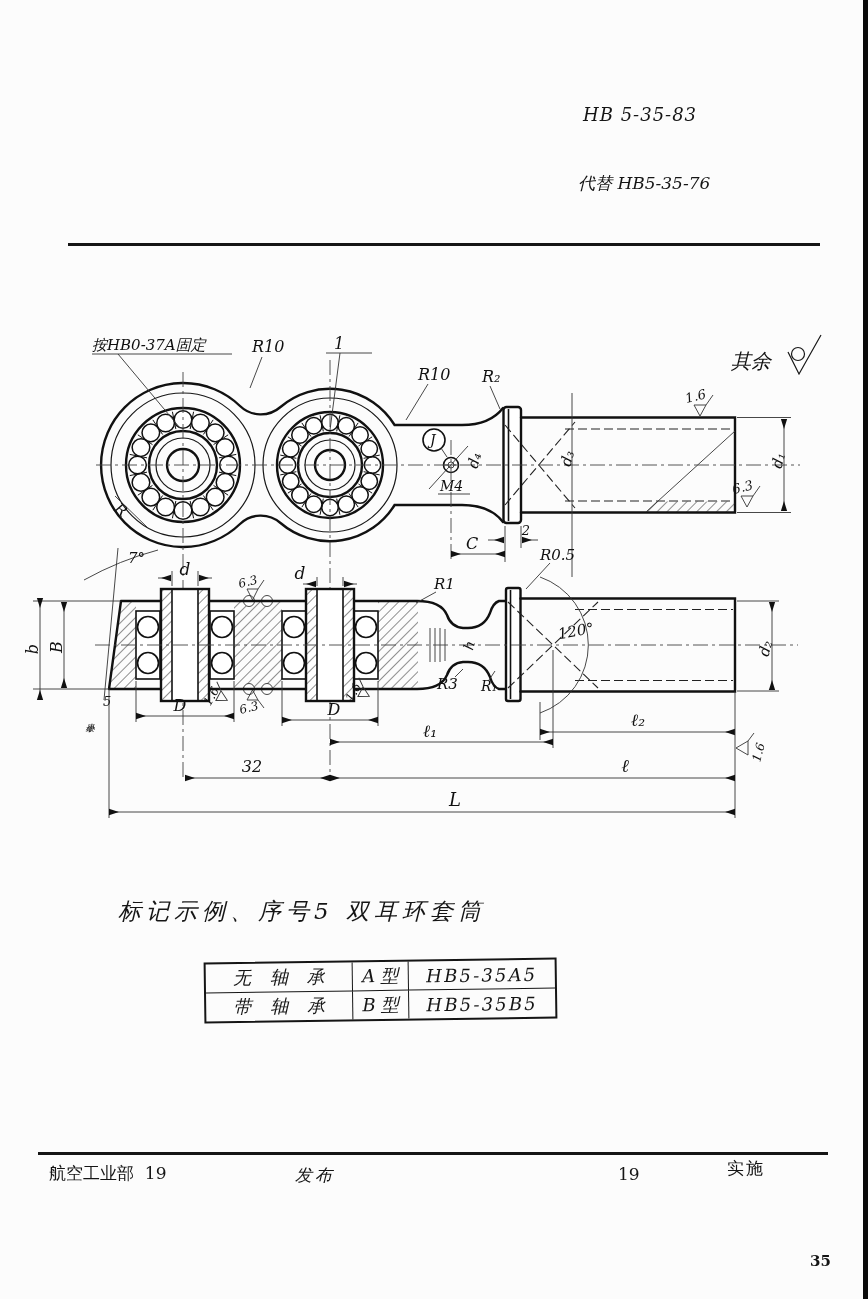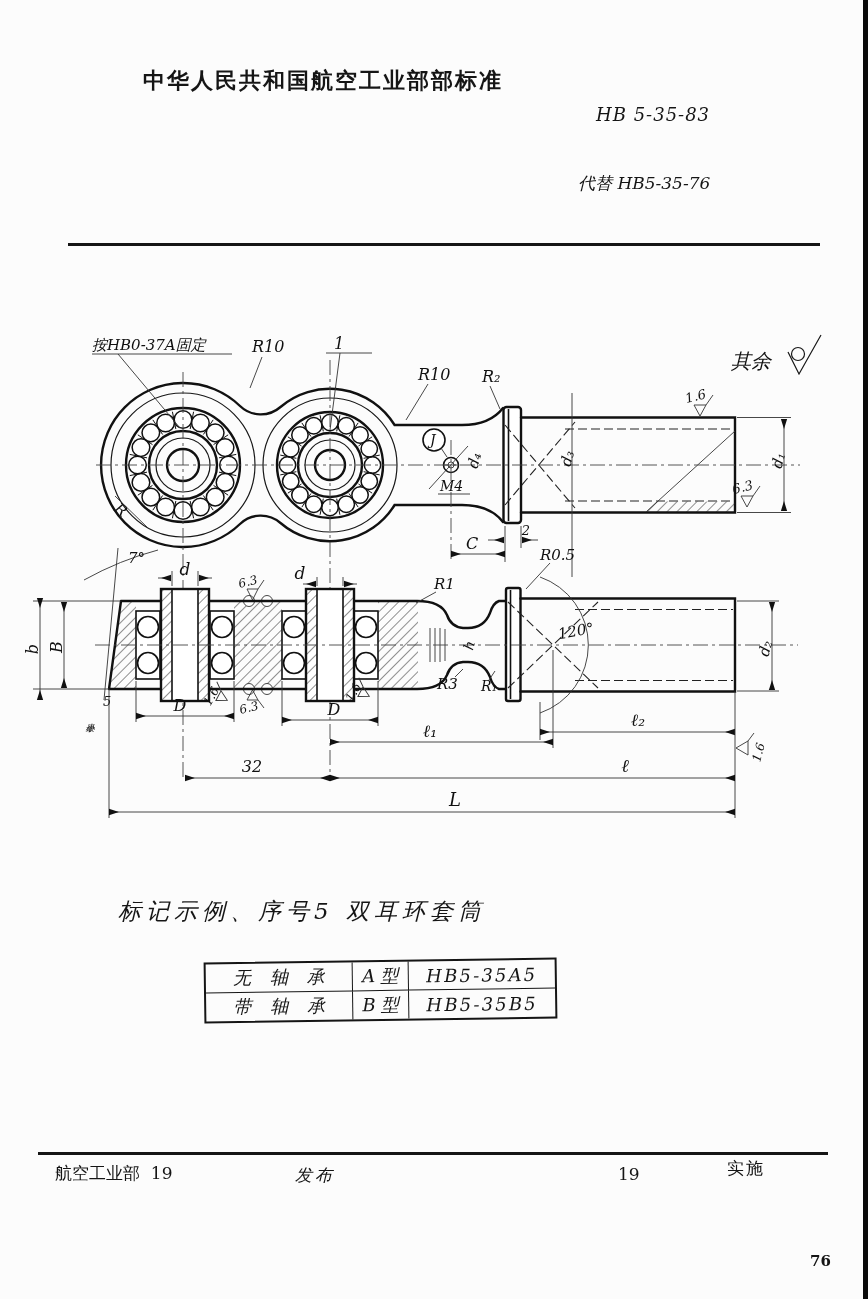--- a/index.html
+++ b/index.html
@@ -38,22 +38,21 @@
   .c-code{letter-spacing:0.12em;}
   .footer-txt{font-size:17px;}
 </style>
 </head>
 <body>
 
 <div class="page">
 
   <div class="abs" style="right:0;top:0;width:5px;height:1299px;background:#0a0a0a;"></div>
 
-  <div class="abs org" style="left:143px;top:66px;">中华人民共和国航空工业部部标准</div>
-  <div class="abs hand" style="left:583px;top:104px;font-size:18px;letter-spacing:1px;margin-left:13px;">HB 5-35-83</div>
+  <div class="abs hand" style="left:583px;top:104px;font-size:18px;letter-spacing:1px;">HB 5-35-83</div>
   <div class="abs hand" style="left:578px;top:172px;font-size:17px;">代替 HB5-35-76</div>
   <div class="abs rule" style="left:68px;top:243px;width:752px;height:3px;"></div>
 
   <svg class="abs" style="left:0;top:320px;" width="868" height="545" viewBox="0 0 868 545">
     <defs>
       <pattern id="h45" width="7" height="7" patternUnits="userSpaceOnUse" patternTransform="rotate(45)">
         <line x1="0" y1="0" x2="0" y2="7" stroke="#222" stroke-width="1"></line>
       </pattern>
       <marker id="arr" viewBox="0 0 12 9" refX="11.5" refY="4.5" markerWidth="12" markerHeight="9" orient="auto-start-reverse">
         <path d="M0.5,4.5 L11.5,1 L11.5,8 Z" fill="#111"></path>
@@ -386,22 +385,22 @@
   <div class="abs mtable" style="left:204px;top:960px;width:349px;">
     <div class="cell c-bearing">无轴承</div>
     <div class="cell c-type">A型</div>
     <div class="cell last c-code">HB5-35A5</div>
     <div class="cell row2 c-bearing">带轴承</div>
     <div class="cell row2 c-type">B型</div>
     <div class="cell row2 last c-code">HB5-35B5</div>
   </div>
 
   <div class="abs rule" style="left:38px;top:1152px;width:790px;height:3px;"></div>
-  <div class="abs footer-txt" style="left:55px;top:1162px;">
+  <div class="abs footer-txt" style="left:49px;top:1162px;">
     <span>航空工业部</span>&nbsp;
     <span>19</span>
   </div>
   <div class="abs footer-txt" style="left:295px;top:1164px;letter-spacing:3px;font-style:italic;">发布</div>
   <div class="abs footer-txt" style="left:618px;top:1164px;">19</div>
   <div class="abs footer-txt" style="left:727px;top:1157px;letter-spacing:2px;">实施</div>
 
-  <div class="abs" style="left:810px;top:1252px;font-size:15px;font-weight:bold;">76</div>
+  <div class="abs" style="left:810px;top:1252px;font-size:15px;font-weight:bold;">35</div>
 </div>
 
 </body></html>

